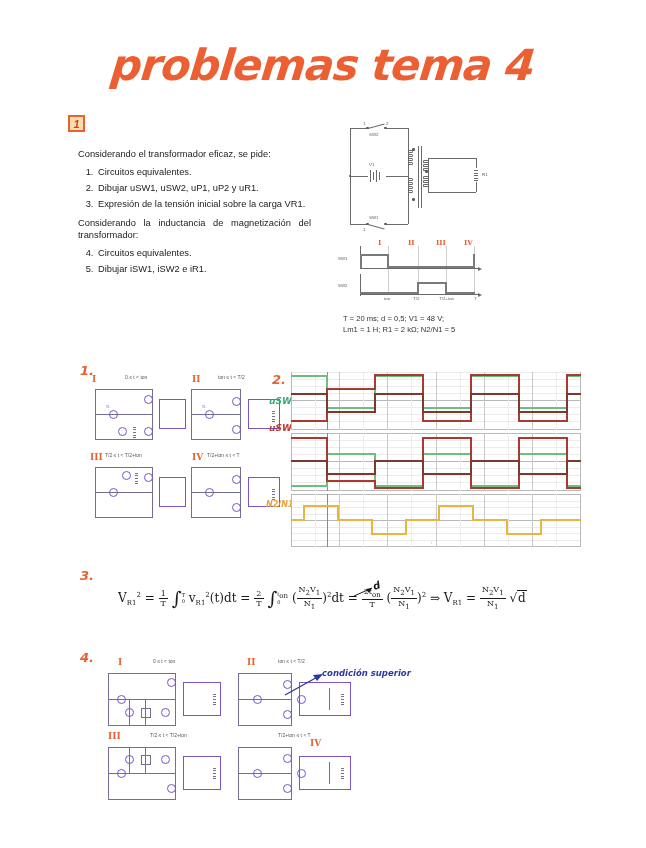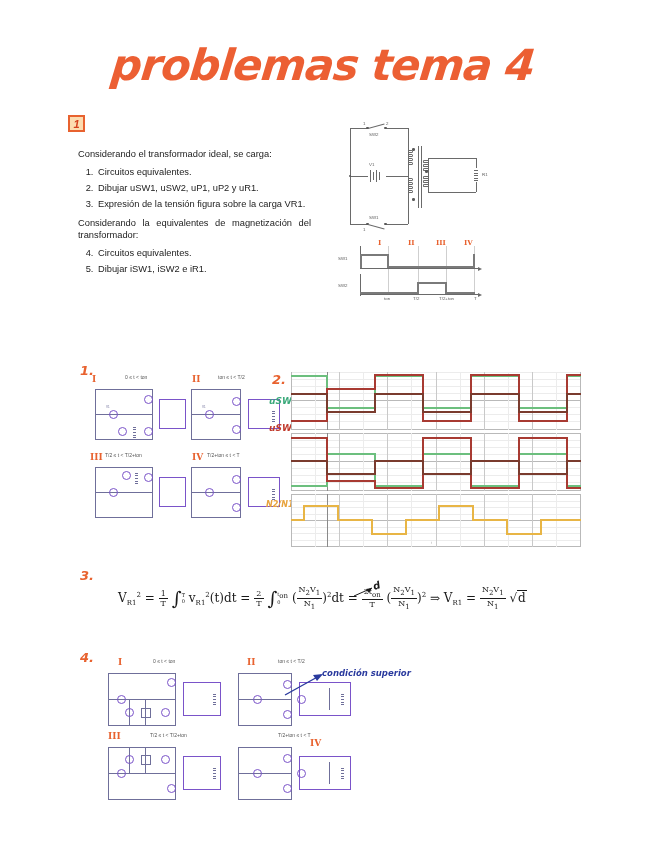--- a/index.html
+++ b/index.html
@@ -102,27 +102,27 @@
 </head>
 <body>
 
 <div class="page">
 
   <div class="title">problemas tema 4</div>
 
   <div class="marker" style="left:68px;top:115px;">1</div>
 
   <div class="statement">
-    <p>Considerando el transformador ideal, se carga:</p>
+    <p>Considerando el transformador eficaz, se pide:</p>
     <ol>
       <li>Circuitos equivalentes.</li>
       <li>Dibujar uSW1, uSW2, uP1, uP2 y uR1.</li>
-      <li>Expresión de la tensión figura sobre la carga VR1.</li>
+      <li>Expresión de la tensión inicial sobre la carga VR1.</li>
     </ol>
-    <p>Considerando la equivalentes de magnetización del transformador:</p>
+    <p>Considerando la inductancia de magnetización del transformador:</p>
     <ol start="4">
       <li>Circuitos equivalentes.</li>
       <li>Dibujar iSW1, iSW2 e iR1.</li>
     </ol>
   </div>
 
   <div class="sch-top">
 
     <div class="wire vw" style="left:8px;top:10px;height:96px;"></div>
     <div class="wire hw" style="left:8px;top:10px;width:18px;"></div>
@@ -223,20 +223,24 @@
     <div class="sig" style="left:71px;top:44px;width:29px;height:1.6px;"></div>
     <div class="sig" style="left:99px;top:44px;width:1.6px;height:12px;"></div>
     <div class="sig" style="left:99px;top:54.4px;width:30px;height:1.6px;"></div>
 
     <div class="lab" style="left:38px;top:58px;">ton</div>
     <div class="lab" style="left:67px;top:58px;">T/2</div>
     <div class="lab" style="left:93px;top:58px;">T/2+ton</div>
     <div class="lab" style="left:128px;top:58px;">T</div>
   </div>
 
+  <div class="params">
+    <div>T = 20 ms; d = 0,5; V1 = 48 V;</div>
+    <div>Lm1 = 1 H; R1 = 2 kΩ; N2/N1 = 5</div>
+  </div>
 
   <div class="hnum" style="left:80px;top:363px;">1.</div>
 
   <div class="rn" style="left:92px;top:374px;">I</div>
   <div class="cond" style="left:125px;top:374px;">0 ≤ t &lt; ton</div>
   <div class="mini" style="left:92px;top:385px;width:95px;height:58px;">
     <div class="ln" style="left:3px;top:4px;width:1px;height:50px;"></div>
     <div class="ln" style="left:3px;top:4px;width:58px;height:1px;"></div>
     <div class="ln" style="left:3px;top:54px;width:58px;height:1px;"></div>
     <div class="ln" style="left:60px;top:4px;width:1px;height:50px;"></div>

